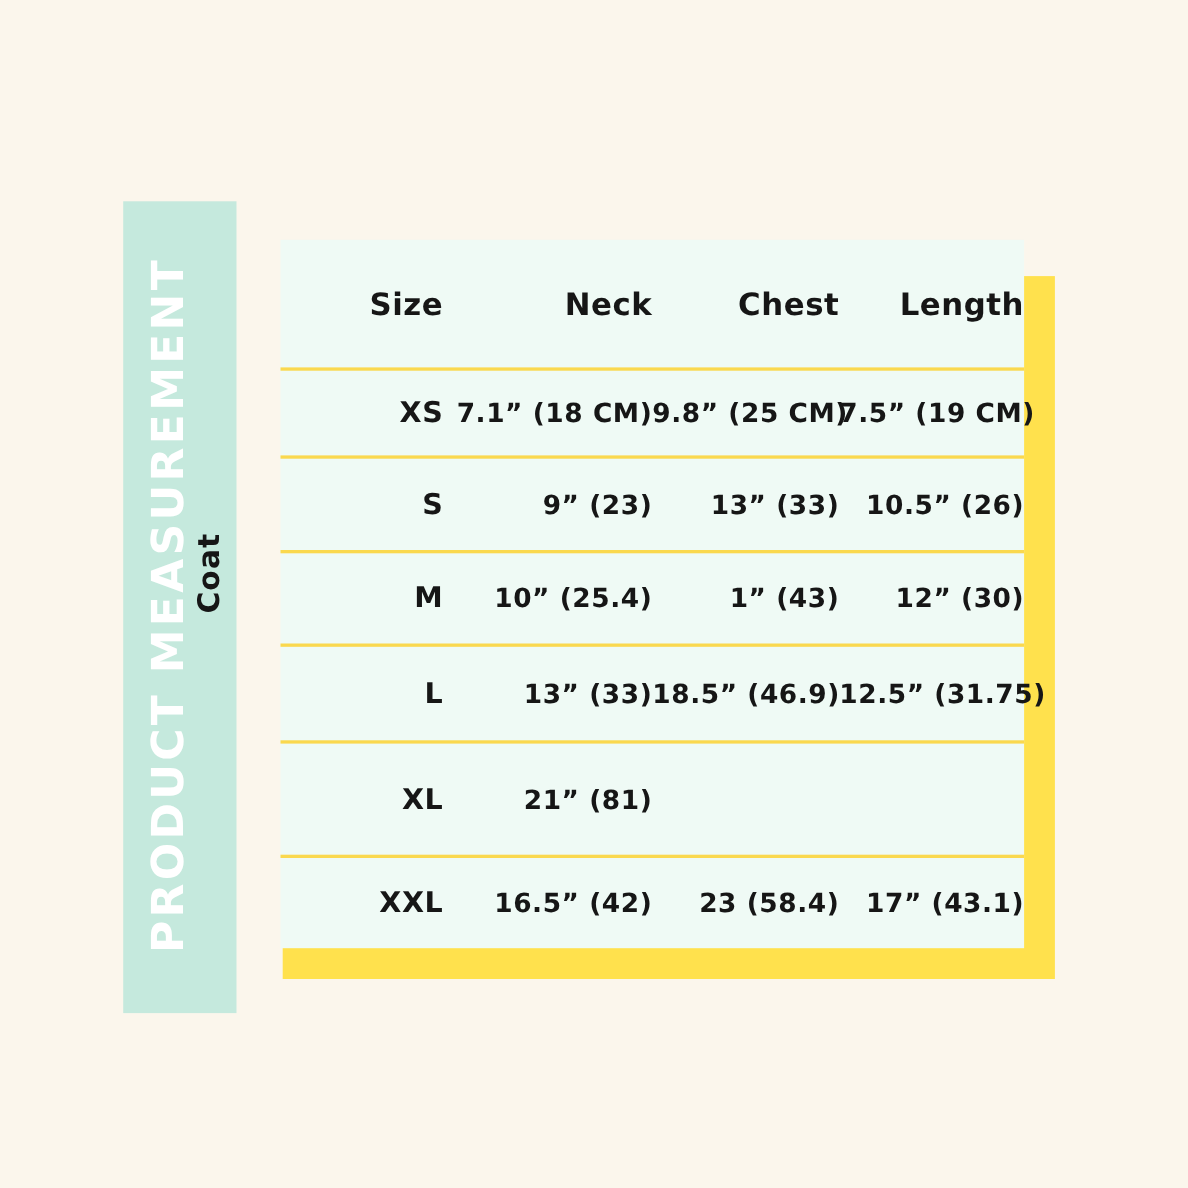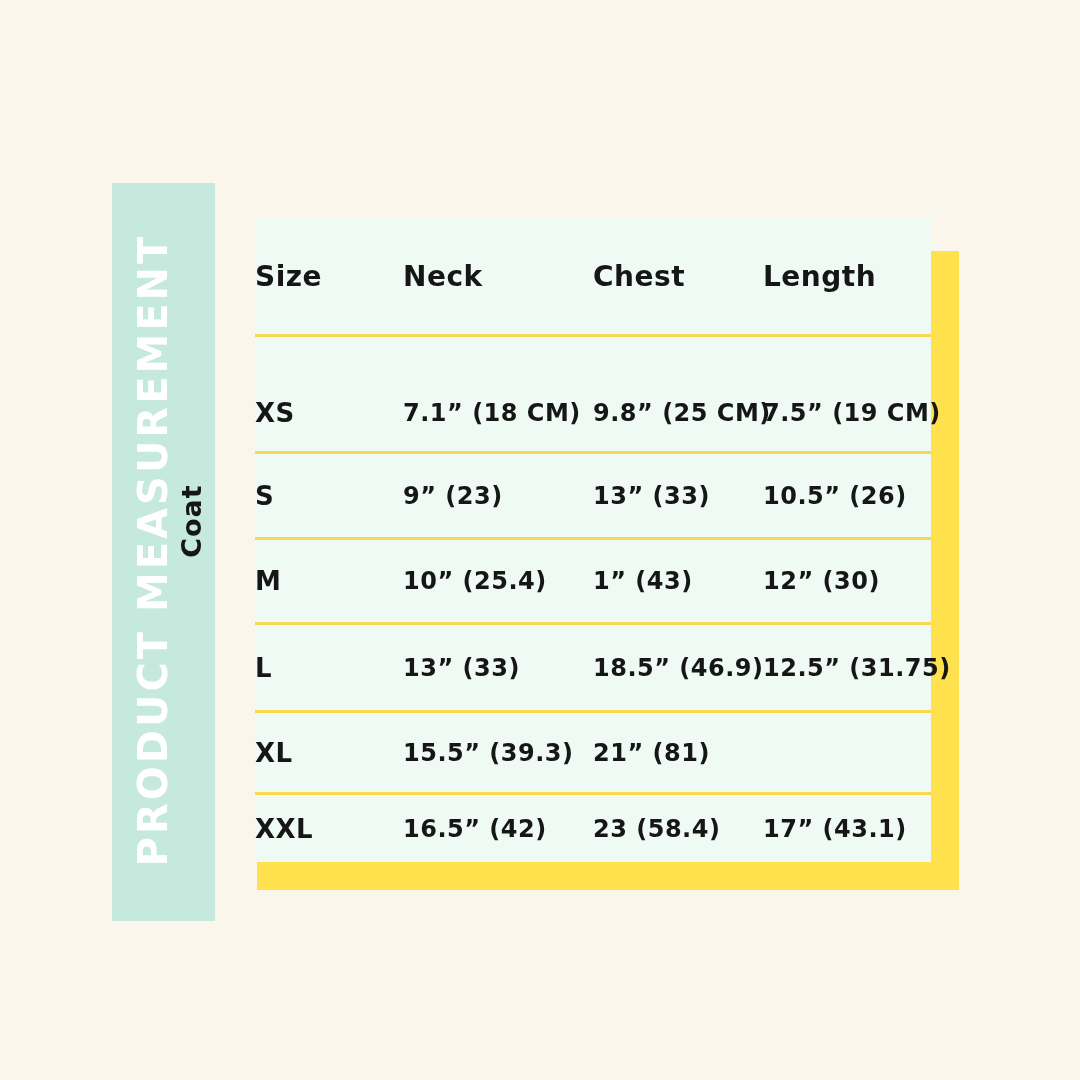--- a/index.html
+++ b/index.html
@@ -65,28 +65,28 @@
   .t-row{
     display:grid;
     grid-template-columns:148px 190px 170px 168px;
     align-items:center;
     border-bottom:3px solid var(--divider);
     flex:none;
   }
   .t-head{height:119px;}
   .t-head .cell{font-size:28px;font-weight:700;}
   .t-body{display:flex;flex-direction:column;flex:1;}
-  .t-body .t-row:nth-child(1){height:80px;margin-top:37px;}
+  .t-body .t-row:nth-child(1){height:80px;}
   .t-body .t-row:nth-child(2){height:86px;}
   .t-body .t-row:nth-child(3){height:85px;}
   .t-body .t-row:nth-child(4){height:88px;}
-  .t-body .t-row:nth-child(5){height:82px;}
+  .t-body .t-row:nth-child(5){height:104px;}
   .t-body .t-row:nth-child(6){flex:1;border-bottom:none;}
   .cell{
-    text-align:left;
+    text-align:right;
     font-size:24px;
     font-weight:700;
     white-space:nowrap;
     letter-spacing:.5px;
   }
   .size-cell{font-size:26px;}
 </style>
 </head>
 <body>
 
@@ -130,21 +130,20 @@
 
   <div class="t-row">
     <div class="cell size-cell">L</div>
     <div class="cell">13” (33)</div>
     <div class="cell">18.5” (46.9)</div>
     <div class="cell">12.5” (31.75)</div>
   </div>
 
   <div class="t-row">
     <div class="cell size-cell">XL</div>
-    <div class="cell">15.5” (39.3)</div>
     <div class="cell">21” (81)</div>
   </div>
 
   <div class="t-row">
     <div class="cell size-cell">XXL</div>
     <div class="cell">16.5” (42)</div>
     <div class="cell">23 (58.4)</div>
     <div class="cell">17” (43.1)</div>
   </div>
 </div>

